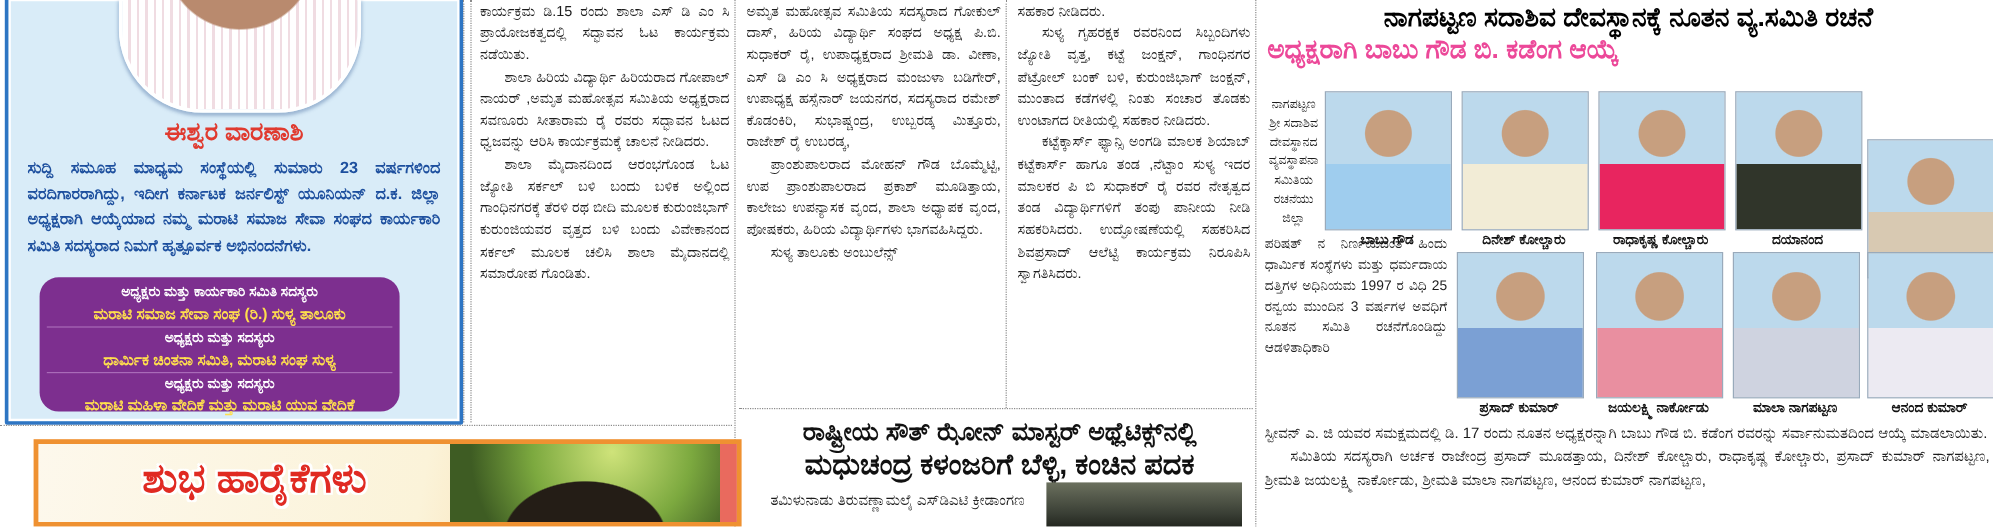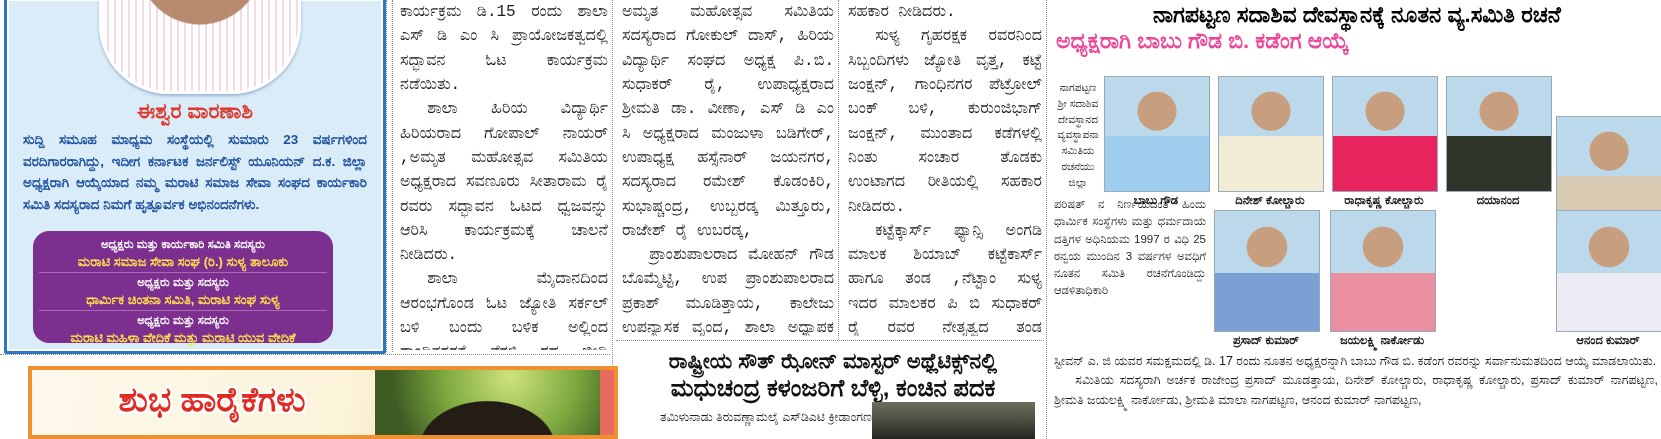--- a/index.html
+++ b/index.html
@@ -40,21 +40,21 @@
     left:26px;top:232px;width:300px;height:112px;
     background:#7d2f8f;border-radius:16px;
     display:flex;flex-direction:column;justify-content:space-around;
     padding:4px 6px;box-sizing:border-box;
   }
   .pbox-sec{text-align:center;padding:2px 0;}
   .pbox-sec + .pbox-sec{border-top:1px solid #a96bb8;}
   .pbox-l1{font-size:11.5px;font-weight:bold;color:#ffffff;line-height:1.35;}
   .pbox-l2{font-size:13px;font-weight:bold;color:#ffdf4d;line-height:1.35;}
   
-  .news-col{font-size:16px;line-height:1.52;color:#1c1c1c;text-align:justify;font-family:Liberation Mono, monospace;}
+  .news-col{font-size:12px;line-height:1.52;color:#1c1c1c;text-align:justify;}
   .para{text-indent:1.7em;margin:0;}
   .para.cont{text-indent:0;}
   
   .bottom-ad{
     left:28px;top:366px;width:590px;height:73px;
     border:4px solid #ef9131;box-sizing:border-box;
     background:linear-gradient(100deg,#fdf8ec 0%,#fbf3d9 55%,#f6c174 100%);
   }
   .ba-text{
     left:20px;top:10px;width:320px;text-align:center;
@@ -69,21 +69,21 @@
       radial-gradient(ellipse at 50% 120%, #241d16 0 42%, rgba(0,0,0,0) 43%),
       radial-gradient(circle at 60% 10%, #cfe37a, #7ca93f 45%, #3e5c23 80%);
   }
   .ba-band{right:0;top:0;width:14px;height:65px;background:#e96a5e;}
   
   .ath-h1{left:625px;top:348px;width:416px;text-align:center;
     font-size:21px;font-weight:bold;color:#111;line-height:1.2;}
   .ath-h2{left:625px;top:374px;width:416px;text-align:center;
     font-size:24px;font-weight:bold;color:#111;line-height:1.2;}
   .ath-body{left:642px;top:408px;width:225px;
-    font-size:12.5px;line-height:1.5;color:#1c1c1c;margin-left:18px;}
+    font-size:12.5px;line-height:1.5;color:#1c1c1c;}
   .ath-photo{left:872px;top:402px;width:163px;height:37px;
     background:linear-gradient(180deg,#6b705e 0%,#3a3f35 70%,#23261f 100%);}
   
   .tmp-h1{left:1056px;top:2px;width:602px;text-align:center;
     font-size:22px;font-weight:bold;color:#000;line-height:1.15;}
   .tmp-h2{left:1056px;top:28px;width:602px;text-align:left;
     font-size:22px;font-weight:bold;color:#ec4899;line-height:1.15;}
   .tmp-intro{left:1054px;top:80px;width:48px;height:112px;overflow:hidden;
     font-size:10.5px;line-height:1.5;color:#1c1c1c;text-align:center;}
   .tmp-mid{left:1054px;top:196px;width:152px;height:150px;overflow:hidden;
@@ -194,20 +194,24 @@
   </div>
 
   <div class="mem-cell" style="left:1214px;top:210px;">
     <div class="mem-photo row2-photo q1"></div>
     <div class="mem-name">ಪ್ರಸಾದ್ ಕುಮಾರ್</div>
   </div>
   <div class="mem-cell" style="left:1330px;top:210px;">
     <div class="mem-photo row2-photo q2"></div>
     <div class="mem-name">ಜಯಲಕ್ಷ್ಮಿ ನಾರ್ಕೋಡು</div>
   </div>
+  <div class="mem-cell" style="left:1444px;top:210px;">
+    <div class="mem-photo row2-photo q3"></div>
+    <div class="mem-name">ಮಾಲಾ ನಾಗಪಟ್ಟಣ</div>
+  </div>
   <div class="mem-cell" style="left:1556px;top:210px;">
     <div class="mem-photo row2-photo q4"></div>
     <div class="mem-name">ಆನಂದ ಕುಮಾರ್</div>
   </div>
 
   <div class="abs tmp-bottom">
     <p class="para cont">ಸ್ಟೀವನ್ ಎ. ಜಿ ಯವರ ಸಮಕ್ಷಮದಲ್ಲಿ ಡಿ. 17 ರಂದು ನೂತನ ಅಧ್ಯಕ್ಷರನ್ನಾಗಿ ಬಾಬು ಗೌಡ ಬಿ. ಕಡೆಂಗ ರವರನ್ನು ಸರ್ವಾನುಮತದಿಂದ ಆಯ್ಕೆ ಮಾಡಲಾಯಿತು.</p>
     <p class="para">ಸಮಿತಿಯ ಸದಸ್ಯರಾಗಿ ಅರ್ಚಕ ರಾಜೇಂದ್ರ ಪ್ರಸಾದ್ ಮೂಡತ್ತಾಯ, ದಿನೇಶ್ ಕೋಲ್ಚಾರು, ರಾಧಾಕೃಷ್ಣ ಕೋಲ್ಚಾರು, ಪ್ರಸಾದ್ ಕುಮಾರ್ ನಾಗಪಟ್ಟಣ, ಶ್ರೀಮತಿ ಜಯಲಕ್ಷ್ಮಿ ನಾರ್ಕೋಡು, ಶ್ರೀಮತಿ ಮಾಲಾ ನಾಗಪಟ್ಟಣ, ಆನಂದ ಕುಮಾರ್ ನಾಗಪಟ್ಟಣ,</p>
   </div>
 

